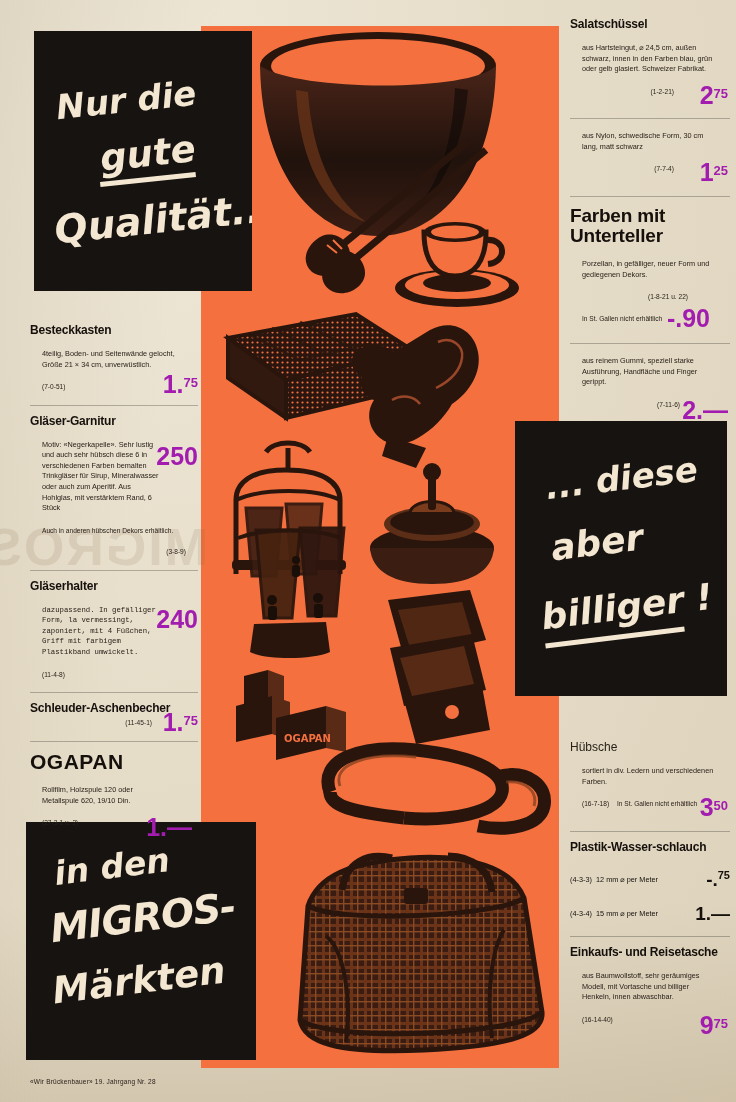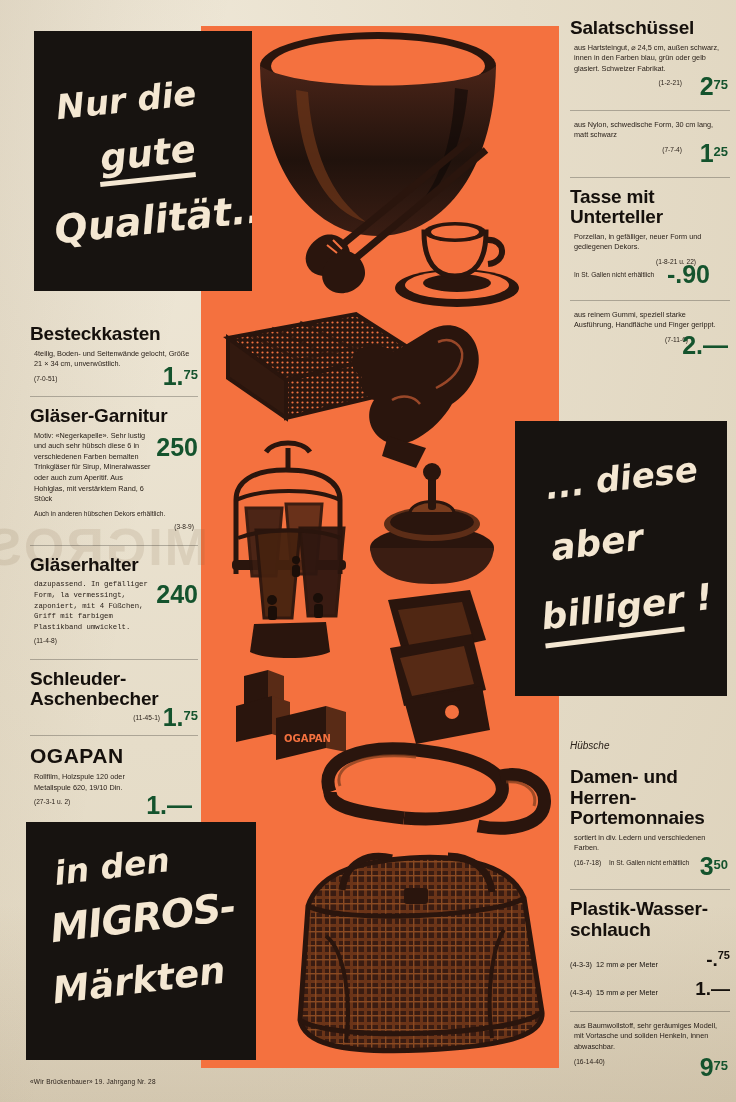--- a/index.html
+++ b/index.html
@@ -69,44 +69,44 @@
   
   .col{position:absolute;color:#15100c;}
   #col-left{left:30px;top:324px;width:168px;}
   #col-right{left:570px;top:18px;width:160px;}
   #col-right2{left:570px;top:740px;width:160px;}
 
   .item{position:relative;margin-bottom:13px;}
   .item h3{
     margin:0 0 3px 0;
     font-family:"Liberation Sans", sans-serif;
-    font-weight:bold;font-size:19px;line-height:1.08;
+    font-weight:bold;font-size:12px;line-height:1.08;
     letter-spacing:-.2px;color:#15100c;
   }
   .item h3.big{font-size:19px;}
   .item h3.xbig{font-size:21px;letter-spacing:.5px;}
   .item p{
-    margin:4px;font-size:7.3px;line-height:1.45;color:#2a211a;
+    margin:12px;font-size:7.3px;line-height:1.45;color:#2a211a;
     font-family:"Liberation Sans", sans-serif;
   }
   .item p.note{font-size:6.6px;margin-top:2px;}
-  .eyebrow{font-size:10px;margin-bottom:16px;display:block;color:#2a211a;font-style:italic;}
+  .eyebrow{font-size:12px;margin-bottom:2px;display:block;color:#2a211a;}
 
   .price{
     position:absolute;right:0;
     font-family:"Liberation Sans", sans-serif;
-    font-weight:bold;color:#14532d;
+    font-weight:bold;color:#a21caf;
     line-height:.9;
   }
   .price .int{font-size:25px;}
   .price .dec{font-size:13px;vertical-align:super;}
 
   .rule{height:1px;background:rgba(0,0,0,.25);margin:8px 0 9px 0;}
 
-  .priceline{display:flex;align-items:flex-end;justify-content:space-between;font-size:7.3px;margin-top:11px;}
+  .priceline{display:flex;align-items:center;justify-content:space-between;font-size:7.3px;margin-top:17px;}
   .priceline .pl-code{width:26px;}
   .priceline .pl-desc{flex:1;}
   .priceline .pl-val{font-weight:bold;font-size:19px;line-height:.9;}
   .priceline .pl-val .dec{font-size:11px;vertical-align:super;}
 
   
   .footer{
     position:absolute;left:30px;top:1078px;font-size:6.5px;color:#2a211a;
     letter-spacing:.2px;
   }
@@ -356,21 +356,21 @@
     <p>aus Nylon, schwedische Form, 30 cm lang, matt schwarz</p>
     <p class="note" style="text-align:right;padding-right:44px;">(7-7-4)</p>
     <div class="price" style="right:2px;bottom:-10px;">
       <span class="int">1</span><span class="dec">25</span>
     </div>
   </div>
 
   <div class="rule" style="margin-top:22px;"></div>
 
   <div class="item">
-    <h3 class="big">Tasse mit Unterteller</h3>
+    <h3 class="big">Farben mit Unterteller</h3>
     <p>Porzellan, in gefälliger, neuer Form und gediegenen Dekors.</p>
     <p class="note" style="text-align:right;padding-right:30px;">(1-8-21 u. 22)</p>
     <p class="note">In St. Gallen nicht erhältlich</p>
     <div class="price" style="right:20px;bottom:-6px;">
       <span class="int">-.90</span>
     </div>
   </div>
 
   <div class="rule" style="margin-top:20px;"></div>
 
@@ -381,21 +381,20 @@
       <span class="int">2.—</span>
     </div>
   </div>
 
 </div>
 
 <div class="col" id="col-right2">
 
   <div class="item">
     <span class="eyebrow">Hübsche</span>
-    <h3>Damen- und Herren-Portemonnaies</h3>
     <p>sortiert in div. Ledern und verschiedenen Farben.</p>
     <p class="note">
       <span>(16-7-18)</span>
       <span style="margin-left:6px;">In St. Gallen nicht erhältlich</span>
     </p>
     <div class="price" style="right:2px;bottom:-10px;">
       <span class="int">3</span><span class="dec">50</span>
     </div>
   </div>
 
@@ -411,21 +410,22 @@
     <div class="priceline">
       <span class="pl-code">(4-3-4)</span>
       <span class="pl-desc">15 mm ⌀ per Meter</span>
       <span class="pl-val"><span>1.—</span></span>
     </div>
   </div>
 
   <div class="rule" style="margin-top:14px;"></div>
 
   <div class="item">
-    <p>aus Baumwollstoff, sehr geräumiges Modell, mit Vortasche und soliden Henkeln, innen abwaschbar.</p>
+    <h3>Einkaufs- und Reisetasche</h3>
+    <p>aus Baumwollstoff, sehr geräumiges Modell, mit Vortasche und billiger Henkeln, innen abwaschbar.</p>
     <p class="note">(16-14-40)</p>
     <div class="price" style="right:2px;bottom:-12px;">
       <span class="int">9</span><span class="dec">75</span>
     </div>
   </div>
 
 </div>
 
 <div class="footer">«Wir Brückenbauer»  19. Jahrgang  Nr. 28</div>
 

